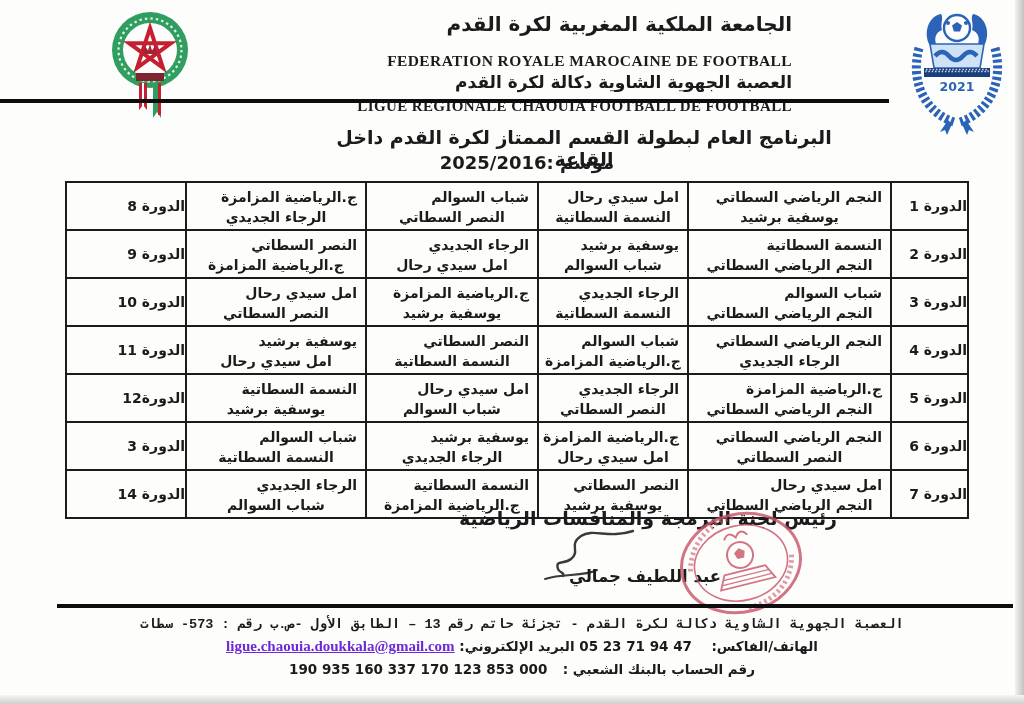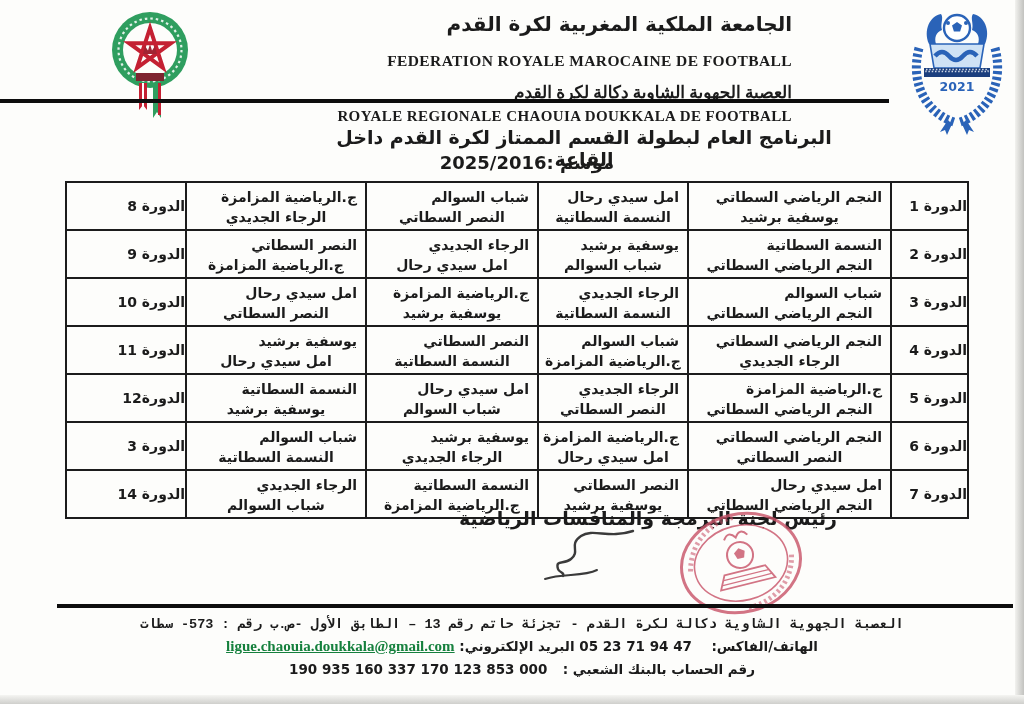--- a/index.html
+++ b/index.html
@@ -10,21 +10,21 @@
   }
   .edge-right{position:absolute;right:0;top:0;width:9px;height:100%;
     background:linear-gradient(to right,#f2f2ef,#c2c2bf);}
   .edge-bottom{position:absolute;left:0;bottom:0;width:100%;height:9px;
     background:linear-gradient(#f5f5f2,#cfcfcc);}
 
   
   .header-center{position:absolute;top:12px;left:292px;width:500px;text-align:right;line-height:1.25;}
   .h-ar1{font-size:20px;}
   .h-fr1{font-size:15.5px;font-family:"Liberation Serif","DejaVu Serif",serif;letter-spacing:.4px;margin-top:14px;}
-  .h-ar2{font-size:17px;margin-top:12px;font-family:Liberation Serif, serif;}
+  .h-ar2{font-size:17px;margin-top:2px;}
   .h-fr2{font-size:15px;font-family:"Liberation Serif","DejaVu Serif",serif;letter-spacing:.4px;margin-top:3px;}
   .rule-header{position:absolute;top:99px;left:0;width:889px;height:4px;background:#0d0d0d;}
   .crest{position:absolute;left:97px;top:6px;}
   .ligue-logo{position:absolute;left:896px;top:2px;}
 
   
   .title-main{position:absolute;top:126px;left:284px;width:510px;text-align:center;font-size:19px;margin-left:45px;}
   .title-season{position:absolute;top:152px;left:272px;width:510px;text-align:center;font-size:18px;direction:rtl;}
 
   
@@ -43,34 +43,34 @@
   .sig-name{position:absolute;top:567px;left:480px;width:330px;text-align:center;font-size:16.5px;}
   .stamp{position:absolute;top:509px;left:676px;opacity:.82;}
 
   
   .rule-footer{position:absolute;top:604px;left:57px;width:956px;height:4px;background:#0d0d0d;}
   .f-line{position:absolute;left:92px;width:860px;text-align:center;direction:rtl;font-size:13.5px;white-space:nowrap;}
   .f1{top:615px;font-family:Liberation Mono, monospace;}
   .f2{top:638px;}
   .f3{top:661px;}
   .ltr{direction:ltr;unicode-bidi:embed;display:inline-block;}
-  .email-link{color:#15803d;font-family:"Liberation Serif","DejaVu Serif",serif;
+  .email-link{color:#6d28d9;font-family:"Liberation Serif","DejaVu Serif",serif;
     font-size:15px;font-weight:bold;}
   .gap-s{display:inline-block;width:10px;}
 </style>
 </head>
 <body>
 
 <div class="page">
 
   <div class="header-center">
     <div class="h-ar1" dir="rtl">الجامعة الملكية المغربية لكرة القدم</div>
     <div class="h-fr1">FEDERATION ROYALE MAROCAINE DE FOOTBALL</div>
     <div class="h-ar2" dir="rtl">العصبة الجهوية الشاوية دكالة لكرة القدم</div>
-    <div class="h-fr2">ROYALE REGIONALE CHAOUIA DOUKKALA DE FOOTBALL</div>
+    <div class="h-fr2">LIGUE REGIONALE CHAOUIA FOOTBALL DE FOOTBALL</div>
   </div>
 
   <svg class="crest" width="106" height="120" viewBox="0 0 106 120">
     <circle cx="53" cy="44" r="38" fill="#2f9e5f"></circle>
     <circle cx="53" cy="44" r="31.5" fill="none" stroke="rgba(255,255,255,.85)" stroke-width="2.2" stroke-dasharray="2.5 3"></circle>
     <circle cx="53" cy="44" r="27" fill="#fdfdfb"></circle>
     <path d="M53,22 L40.1,61.8 L73.9,37.2 L32.1,37.2 L65.9,61.8 Z" fill="none" stroke="#c42032" stroke-width="4" stroke-linejoin="miter"></path>
     <path d="M46,48 l2,-8 3,4.5 2,-6.5 2,6.5 3,-4.5 2,8 z" fill="#a12433"></path>
     <rect x="39" y="67" width="28" height="8" fill="#7e2430"></rect>
     <polygon points="42,77 50,77 50,104 46,99 42,104" fill="#c42032"></polygon>
@@ -256,20 +256,21 @@
           </tr>
         </tbody>
     </table>
   </div>
 
   <div class="sig-title">رئيس لجنة البرمجة والمنافسات الرياضية</div>
   <svg class="sig-squiggle" width="132" height="62" viewBox="0 0 132 62">
     <path d="M128,7 C104,15 88,4 76,12 C63,21 76,27 66,35 C59,41 50,35 53,45 C54,49 60,48 58,52" fill="none" stroke="#3a3a3a" stroke-width="2.4" stroke-linecap="round"></path>
     <path d="M40,55 C58,49 78,53 92,46" fill="none" stroke="#3a3a3a" stroke-width="2" stroke-linecap="round"></path>
   </svg>
+  <div class="sig-name" dir="rtl">عبد اللطيف جمالي</div>
 
   <svg class="stamp" width="130" height="108" viewBox="0 0 130 108">
     <g transform="rotate(-14 65 54)" stroke="#c9566b" fill="none">
       <ellipse cx="65" cy="54" rx="60" ry="49" stroke-width="3"></ellipse>
       <ellipse cx="65" cy="54" rx="47" ry="37.5" stroke-width="1.6"></ellipse>
       <path d="M14,50 C22,18 50,6 70,8" stroke-width="5" stroke-dasharray="2.5 3" opacity=".7"></path>
       <path d="M116,58 C110,88 82,101 60,99" stroke-width="5" stroke-dasharray="2.5 3" opacity=".7"></path>
       <circle cx="66" cy="46" r="13" stroke-width="2"></circle>
       <path d="M66,39 l5.5,4 -2.1,6.4 -6.8,0 -2.1,-6.4 z" fill="#c9566b" stroke="none"></path>
       <path d="M54,28 q6,-9 12,0 q6,-9 12,0" stroke-width="2"></path>

